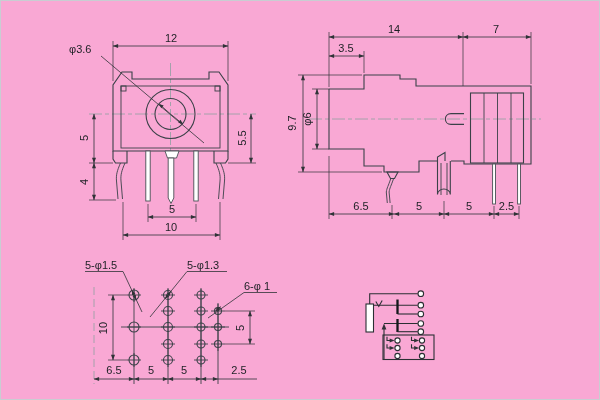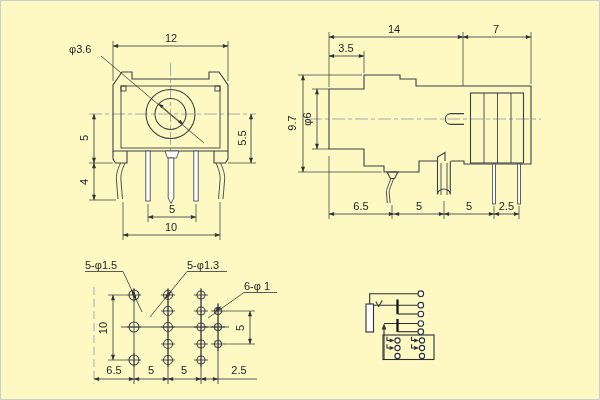--- a/index.html
+++ b/index.html
@@ -1,16 +1,16 @@
 <!DOCTYPE html>
 <html><head>
 <meta charset="utf-8">
 <style>
   html,body{margin:0;padding:0;background:#ffffff;}
-  #stage{position:relative;width:598px;height:398px;border:1px solid #c9cdd2;background:#fef9c3;overflow:hidden;}
+  #stage{position:relative;width:598px;height:398px;border:1px solid #c9cdd2;background:#f9a8d4;overflow:hidden;}
   svg{display:block;}
   text{font-family:"Liberation Sans","DejaVu Sans",sans-serif;font-size:11px;fill:#1c2024;}
   .outline{fill:none;stroke:#3b4148;stroke-width:1.1;stroke-linejoin:miter;}
   .thin{fill:none;stroke:#3b4148;stroke-width:0.9;}
   .dim{fill:none;stroke:#2f3337;stroke-width:0.8;}
   .ext{fill:none;stroke:#2f3337;stroke-width:0.7;}
   .cl{fill:none;stroke:#9aa0a6;stroke-width:0.9;}
   .pin{fill:#ffffff;stroke:#4a4f55;stroke-width:0.9;}
   .wire{fill:none;stroke:#2b2f33;stroke-width:1.1;}
   .bar{fill:none;stroke:#14171a;stroke-width:2.3;}

